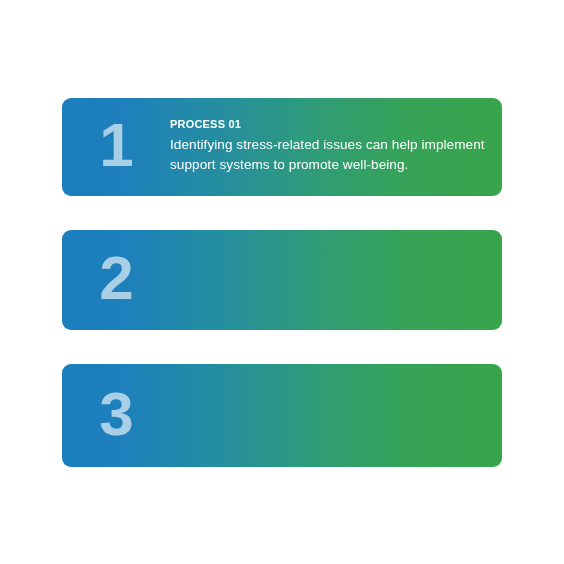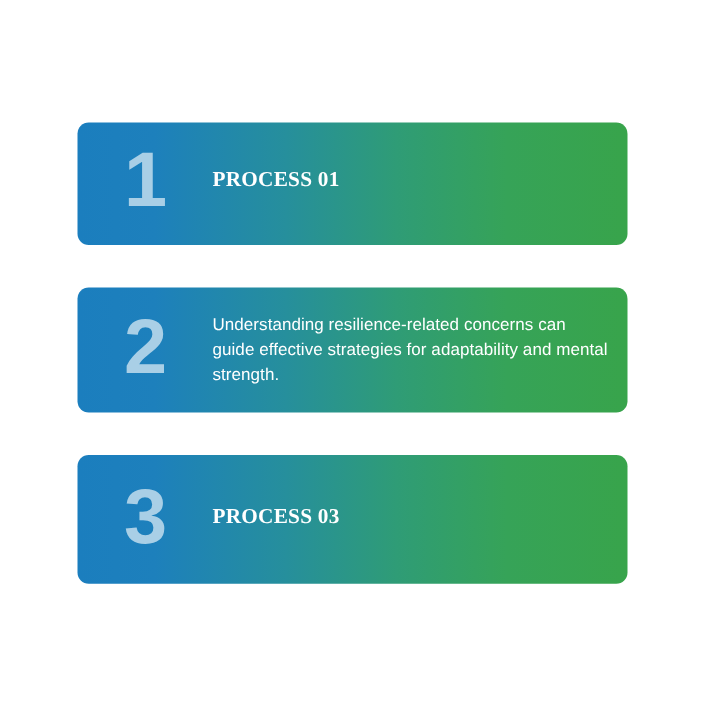--- a/index.html
+++ b/index.html
@@ -57,22 +57,22 @@
 
   .card-body {
     flex: 1 1 auto;
     padding: 16px 14px 17px 0;
     display: flex;
     flex-direction: column;
     justify-content: center;
   }
 
   .card-title {
-    font-family: Liberation Serif, serif;
-    font-size: 17px;
+    font-family: Liberation Sans, sans-serif;
+    font-size: 11px;
     font-weight: bold;
     color: #ffffff;
     letter-spacing: 0.2px;
     line-height: 1.15;
     margin: 0 0 5px 0;
   }
 
   .card-description {
     font-family: "Liberation Sans", sans-serif;
     font-size: 13.6px;
@@ -92,34 +92,33 @@
 <body>
 
 <div id="infographic">
 
   <div class="process-card card-1">
     <div class="card-number-cell">
       <span class="card-number">1</span>
     </div>
     <div class="card-body">
       <h2 class="card-title">PROCESS 01</h2>
+      <p class="card-description">Identifying stress-related issues can help implement support systems to promote well-being.</p>
     </div>
   </div>
 
   <div class="process-card card-2">
     <div class="card-number-cell">
       <span class="card-number">2</span>
     </div>
     <div class="card-body">
-      <p class="card-description">Understanding resilience-related concerns can guide effective strategies for adaptability and mental strength.</p>
     </div>
   </div>
 
   <div class="process-card card-3">
     <div class="card-number-cell">
       <span class="card-number">3</span>
     </div>
     <div class="card-body">
-      <h2 class="card-title">PROCESS 03</h2>
     </div>
   </div>
 
 </div>
 
 </body></html>

